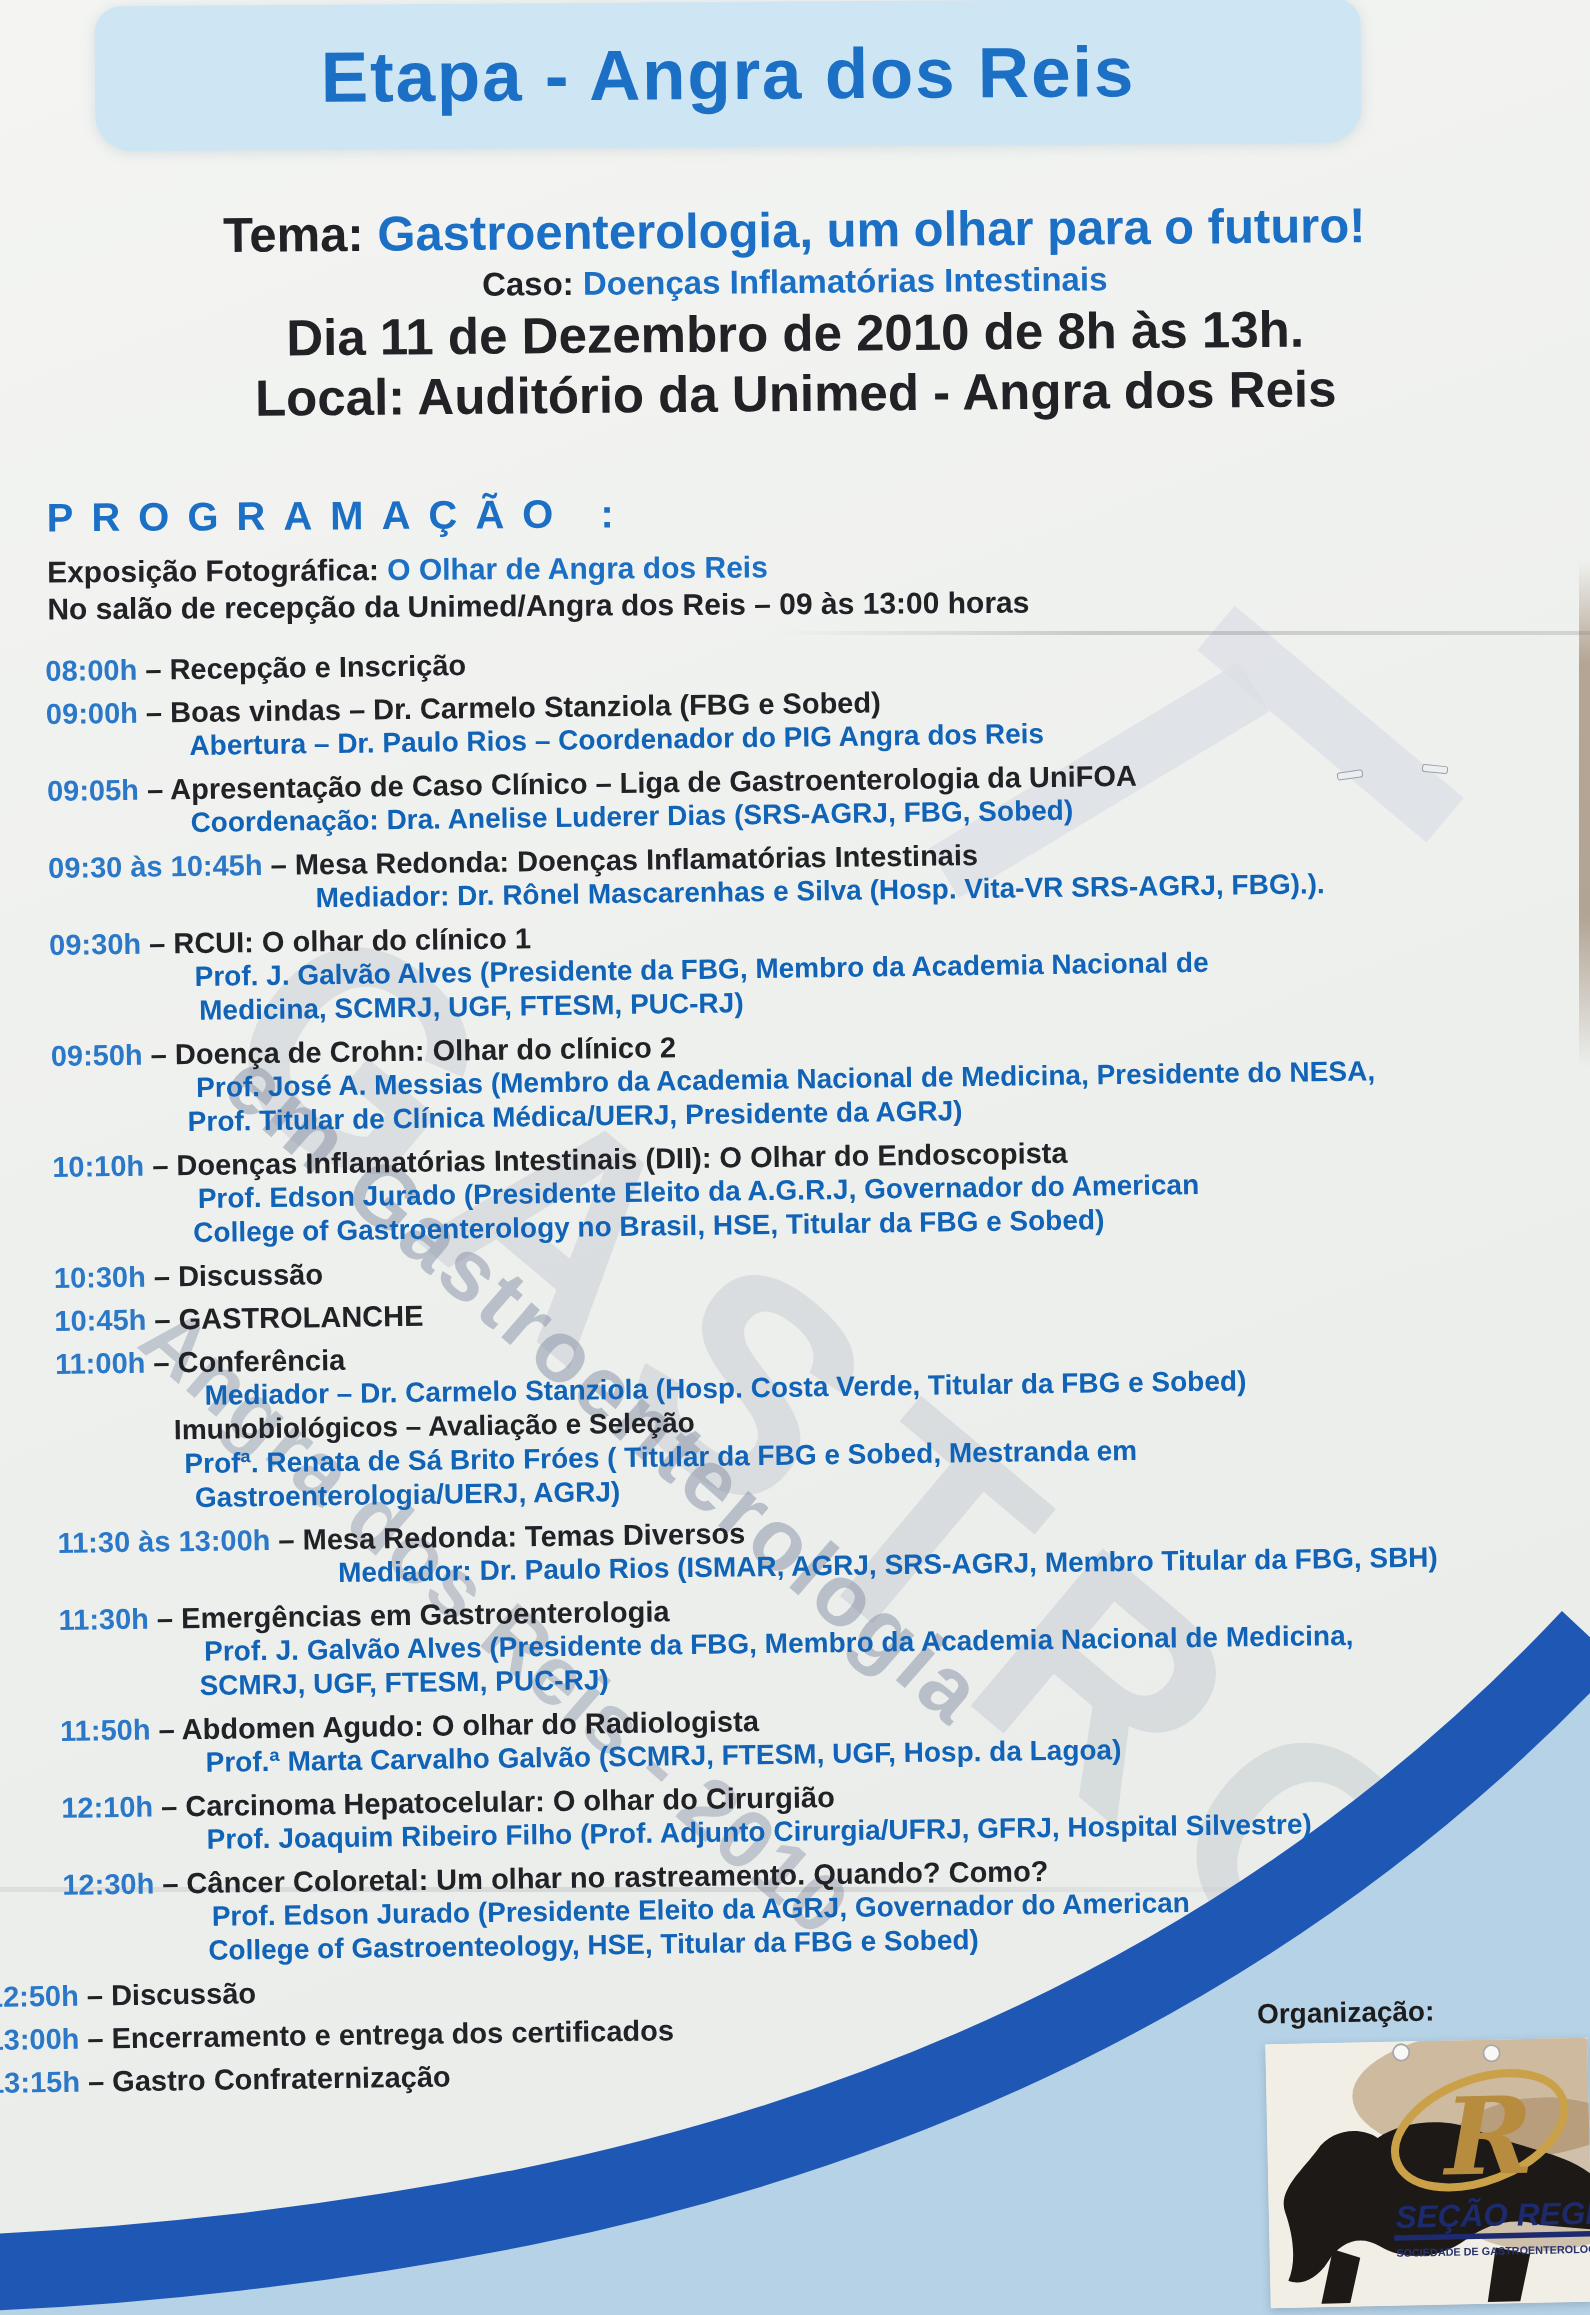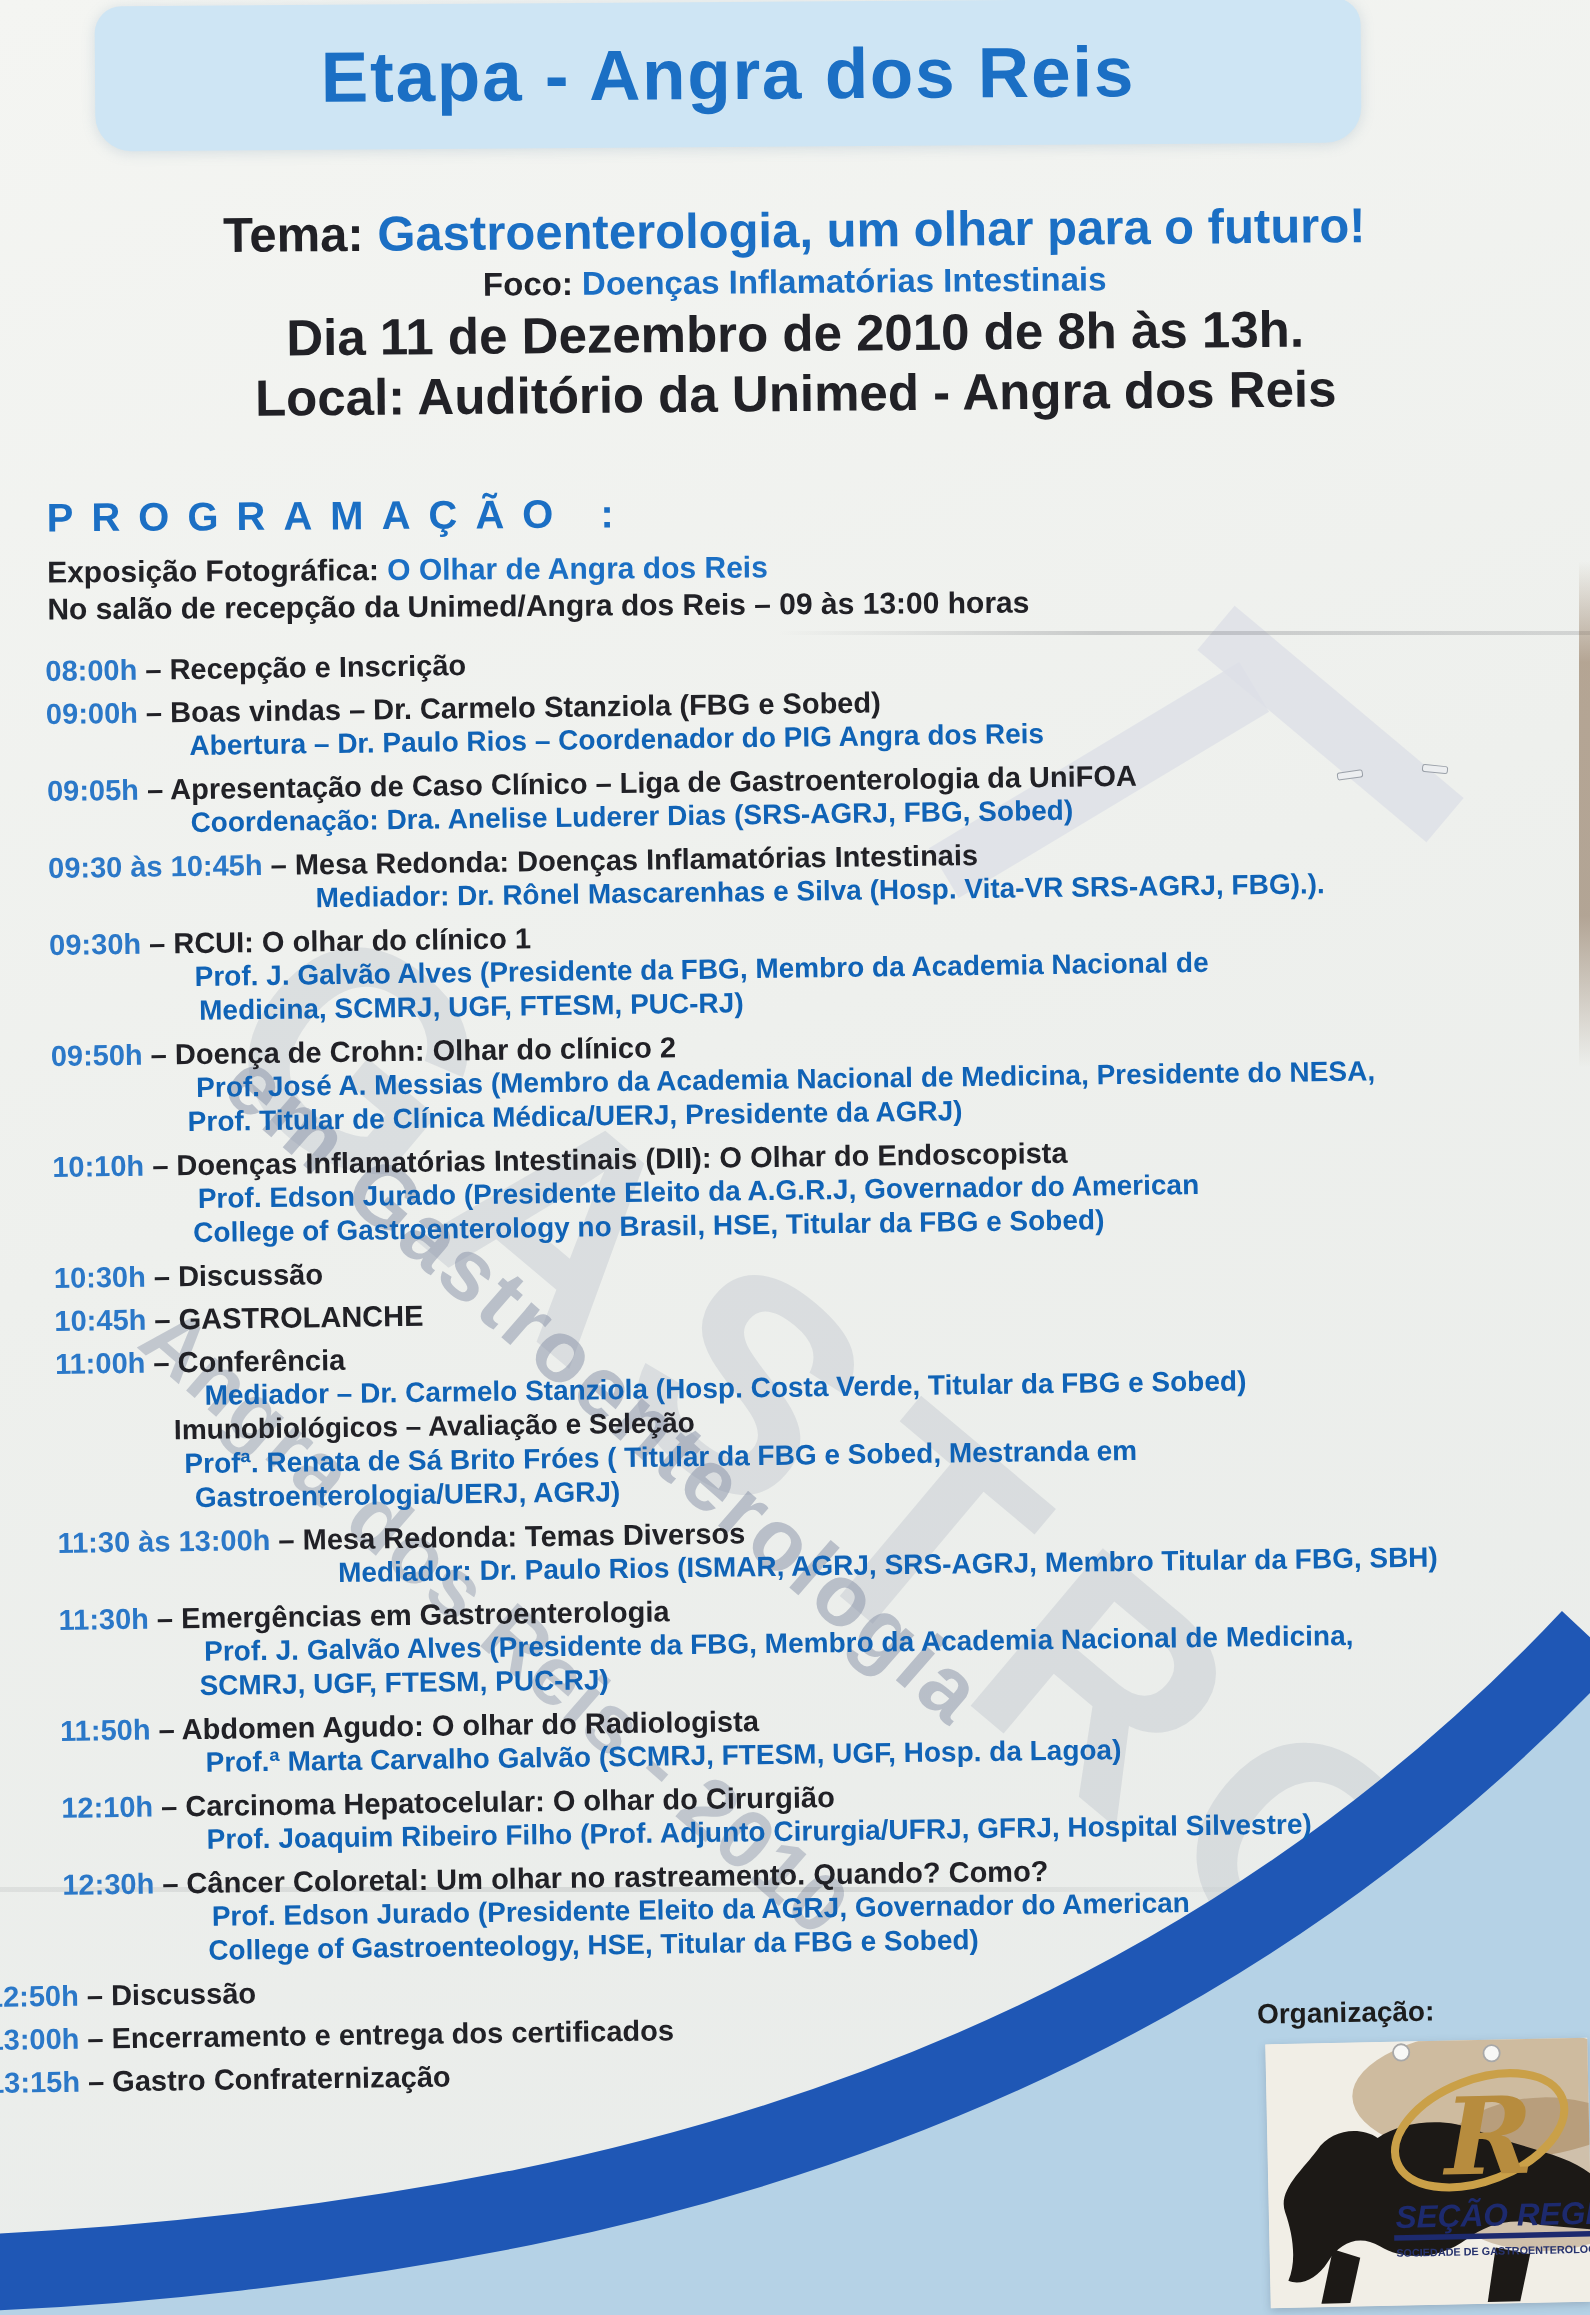--- a/index.html
+++ b/index.html
@@ -78,21 +78,21 @@
   <div class="header-box">
     <span class="t">Etapa - Angra dos Reis</span>
   </div>
 
   <div class="intro">
     <div class="tema">
       <span>Tema:</span>
       <span class="v">Gastroenterologia, um olhar para o futuro!</span>
     </div>
     <div class="foco">
-      <span>Foco:</span>
+      <span>Caso:</span>
       <span class="v">Doenças Inflamatórias Intestinais</span>
     </div>
     <div class="dia">Dia 11 de Dezembro de 2010 de 8h às 13h.</div>
     <div class="local">Local: Auditório da Unimed - Angra dos Reis</div>
   </div>
 
   <div class="proghead">
     <div class="prog">PROGRAMAÇÃO :</div>
     <div class="expo1">
       <span>Exposição Fotográfica:</span>

